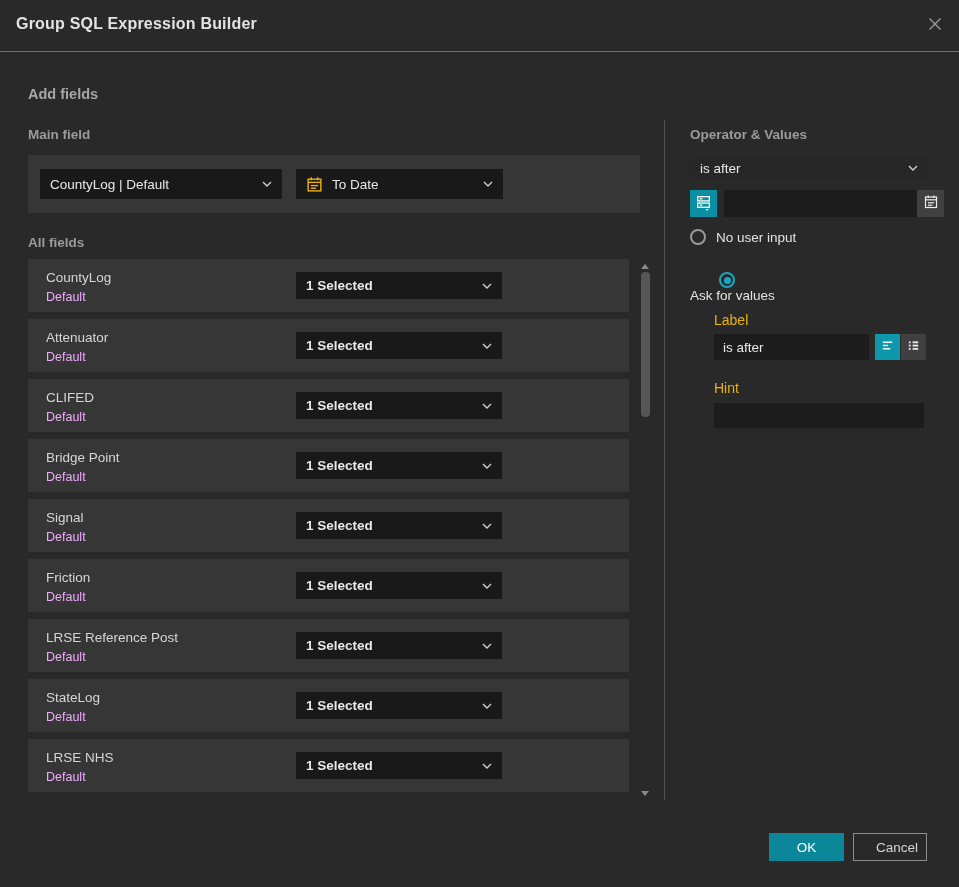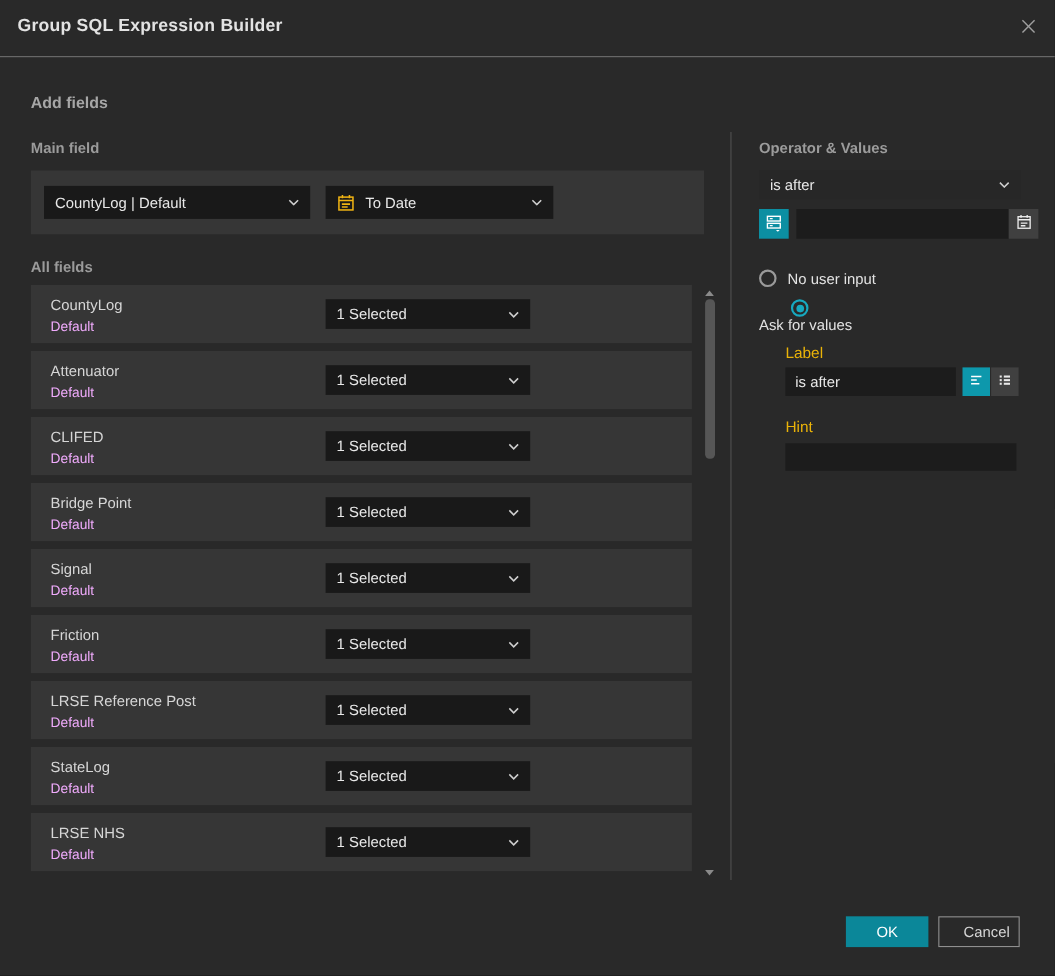--- a/index.html
+++ b/index.html
@@ -31,21 +31,21 @@
   .main-panel{position:absolute;left:28px;top:155px;width:612px;height:58px;background:#363636;}
   .dd-field{position:absolute;left:12px;top:14px;width:242px;height:30px;gap:17px;}
   .dd-date{position:absolute;left:268px;top:14px;width:207px;height:30px;}
   .dd-date .cal{display:flex;margin-right:9px;}
 
   
   .fields-list{position:absolute;left:28px;top:259px;width:601px;}
   .field-row{position:relative;height:53px;margin-bottom:7px;background:#363636;}
   .field-row .fname{position:absolute;left:18px;top:11px;font-size:13.5px;color:#d6d6d6;}
   .field-row .fsub{position:absolute;left:18px;top:31px;font-size:12.5px;color:#f0abfc;}
-  .field-row .dd{position:absolute;left:268px;top:13px;width:186px;height:27px;}
+  .field-row .dd{position:absolute;left:268px;top:13px;width:206px;height:27px;font-weight:bold;}
 
   
   .scrollbar{position:absolute;left:641px;top:262px;width:9px;height:536px;}
   .sb-up{position:absolute;left:0;top:2px;width:0;height:0;
          border-left:4.5px solid transparent;border-right:4.5px solid transparent;
          border-bottom:5px solid #8a8a8a;}
   .sb-thumb{position:absolute;left:0;top:10px;width:9px;height:145px;background:#565656;border-radius:4px;}
   .sb-down{position:absolute;left:0;bottom:2px;width:0;height:0;
            border-left:4.5px solid transparent;border-right:4.5px solid transparent;
            border-top:5px solid #8a8a8a;}
@@ -63,21 +63,21 @@
   .btn-caldate{width:27px;height:27px;background:#404040;border:none;display:flex;
                align-items:center;justify-content:center;cursor:pointer;flex:0 0 auto;padding:0;}
 
   .radio-row{position:absolute;left:690px;display:flex;align-items:center;cursor:pointer;}
   .radio-row .radio{width:12px;height:12px;border-radius:50%;border:2px solid #9a9a9a;
                     margin-right:10px;position:relative;flex:0 0 auto;}
   .radio-row.selected .radio{border-color:#17a9c0;}
   .radio-row.selected .radio::after{content:"";position:absolute;left:2.5px;top:2.5px;
                     width:7px;height:7px;border-radius:50%;background:#17a9c0;}
   .radio-row .radio-label{font-size:13.5px;color:#e3e3e3;}
-  .radio-no{top:245px;text-align:center;}
+  .radio-no{top:229px;text-align:center;}
   .radio-ask{top:272px;flex-direction:column;}
 
   .ask-block{position:absolute;left:714px;top:303px;width:214px;}
   .btn-choose{width:214px;height:27px;background:#0b8799;border:none;color:#ffffff;
               font-size:13.5px;cursor:pointer;font-family:"Liberation Sans",sans-serif;padding:0;}
   .caption{font-size:14px;color:#eab308;margin-top:9px;}
   .label-row{display:flex;margin-top:6px;height:26px;}
   .label-input{width:155px;height:26px;background:#1c1c1c;border:none;color:#e8e8e8;
                font-size:13.5px;padding:0 9px;box-sizing:border-box;outline:none;
                font-family:"Liberation Sans",sans-serif;}

